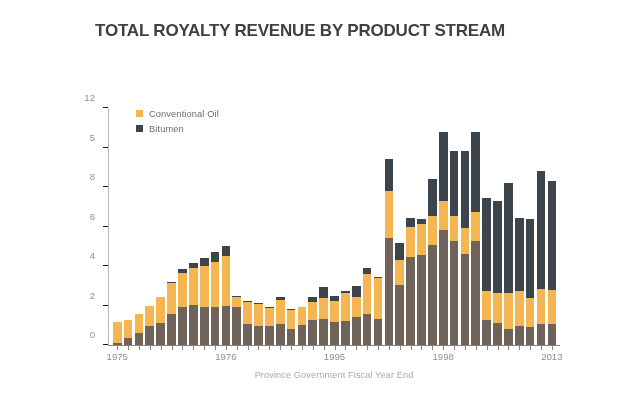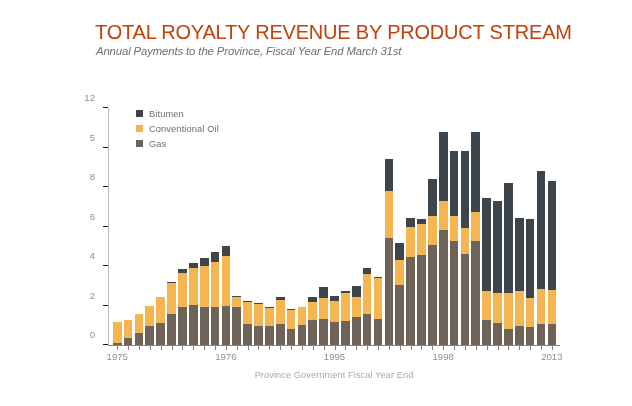--- a/index.html
+++ b/index.html
@@ -16,24 +16,24 @@
   }
   #page {
     position: absolute;
     inset: 0;
     background: #ffffff;
   }
   .title {
     position: absolute;
     left: 95px;
     top: 21px;
-    font-size: 20px;
-    font-weight: normal;
+    font-size: 17px;
+    font-weight: bold;
     letter-spacing: -0.2px;
-    color: #c2410c;
+    color: #404040;
     white-space: nowrap;
   }
   .subtitle {
     position: absolute;
     left: 96px;
     top: 45px;
     font-size: 11.3px;
     font-style: italic;
     color: #6d6e70;
     white-space: nowrap;
@@ -134,34 +134,29 @@
     white-space: nowrap;
     letter-spacing: 0.1px;
   }
 </style>
 </head>
 <body>
 
 <div id="page">
 
   <div class="title">TOTAL ROYALTY REVENUE BY PRODUCT STREAM</div>
-  <div class="subtitle">Annual Payments to the Province, Fiscal Year End March 31st</div>
 
   <div id="legend">
-      <div class="legend-row">
-        <span class="legend-swatch" style="background: rgb(60, 68, 76);"></span>
-        <span class="legend-text">Bitumen</span>
-      </div>
       <div class="legend-row">
         <span class="legend-swatch" style="background: rgb(245, 181, 81);"></span>
         <span class="legend-text">Conventional Oil</span>
       </div>
       <div class="legend-row">
-        <span class="legend-swatch" style="background: rgb(110, 98, 89);"></span>
-        <span class="legend-text">Gas</span>
+        <span class="legend-swatch" style="background: rgb(60, 68, 76);"></span>
+        <span class="legend-text">Bitumen</span>
       </div>
     </div>
 
   <div id="plot">
     <div class="axis-line-y"></div>
     <div class="axis-line-x"></div>
     <div id="y-axis">
         <div class="ytick" style="bottom: 0px;">
           <div class="ylabel" style="bottom: 0px;">0</div>
         </div>

